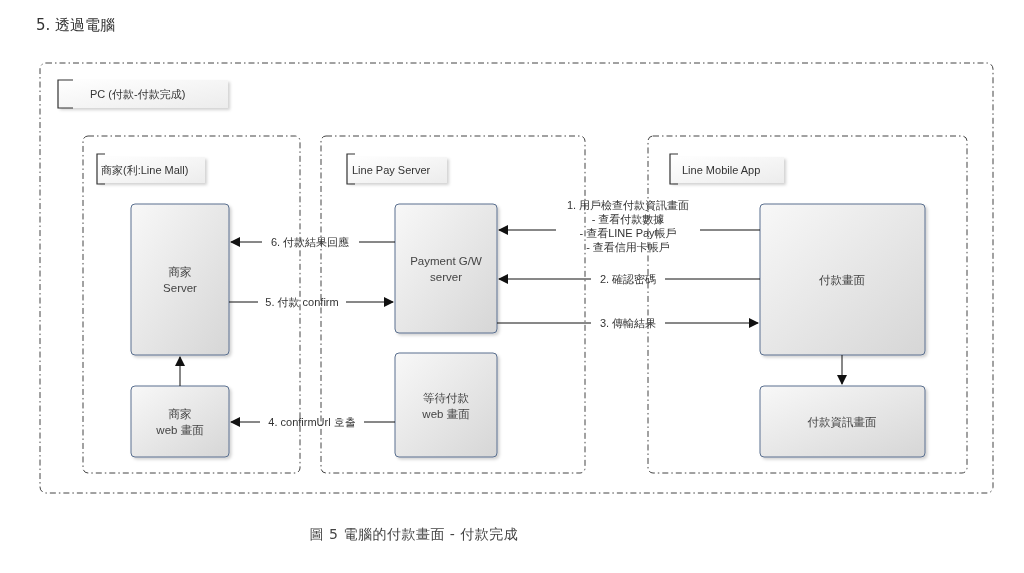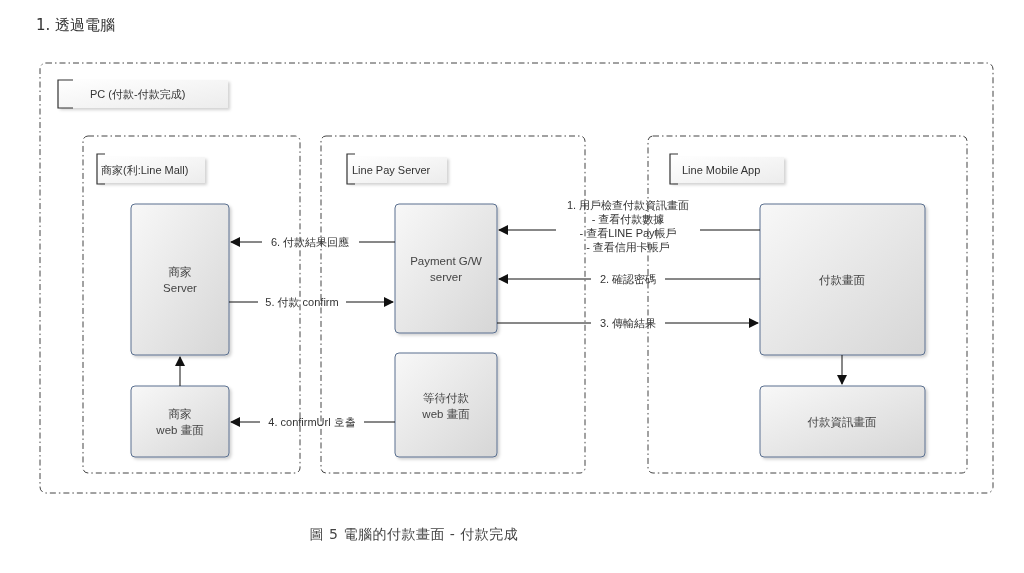--- a/index.html
+++ b/index.html
@@ -8,21 +8,21 @@
   .heading { position:absolute; left:36px; top:16px; font-size:15px; color:#333; }
   .caption { position:absolute; left:0; width:828px; top:526px; text-align:center; font-size:14px; color:#444; letter-spacing:0.5px; }
   svg.diagram { position:absolute; left:0; top:0; }
   .lbl { font-family:"Liberation Sans", "DejaVu Sans", sans-serif; font-size:11px; fill:#333; }
   .boxtxt { font-family:"Liberation Sans", "DejaVu Sans", sans-serif; font-size:11.5px; fill:#444; }
   .tag { font-family:"Liberation Sans", "DejaVu Sans", sans-serif; font-size:11px; fill:#333; }
 </style>
 </head>
 <body>
 
-<div class="heading">1. 透過電腦</div>
+<div class="heading">5. 透過電腦</div>
 
 <svg class="diagram" width="1024" height="573" viewBox="0 0 1024 573" xmlns="http://www.w3.org/2000/svg">
   <defs>
     <linearGradient id="boxgrad" x1="0" y1="0" x2="1" y2="1">
       <stop offset="0%" stop-color="#f8f8f8"></stop>
       <stop offset="100%" stop-color="#d6d6d6"></stop>
     </linearGradient>
     <linearGradient id="taggrad" x1="0" y1="0" x2="1" y2="1">
       <stop offset="0%" stop-color="#ffffff"></stop>
       <stop offset="100%" stop-color="#ececec"></stop>

